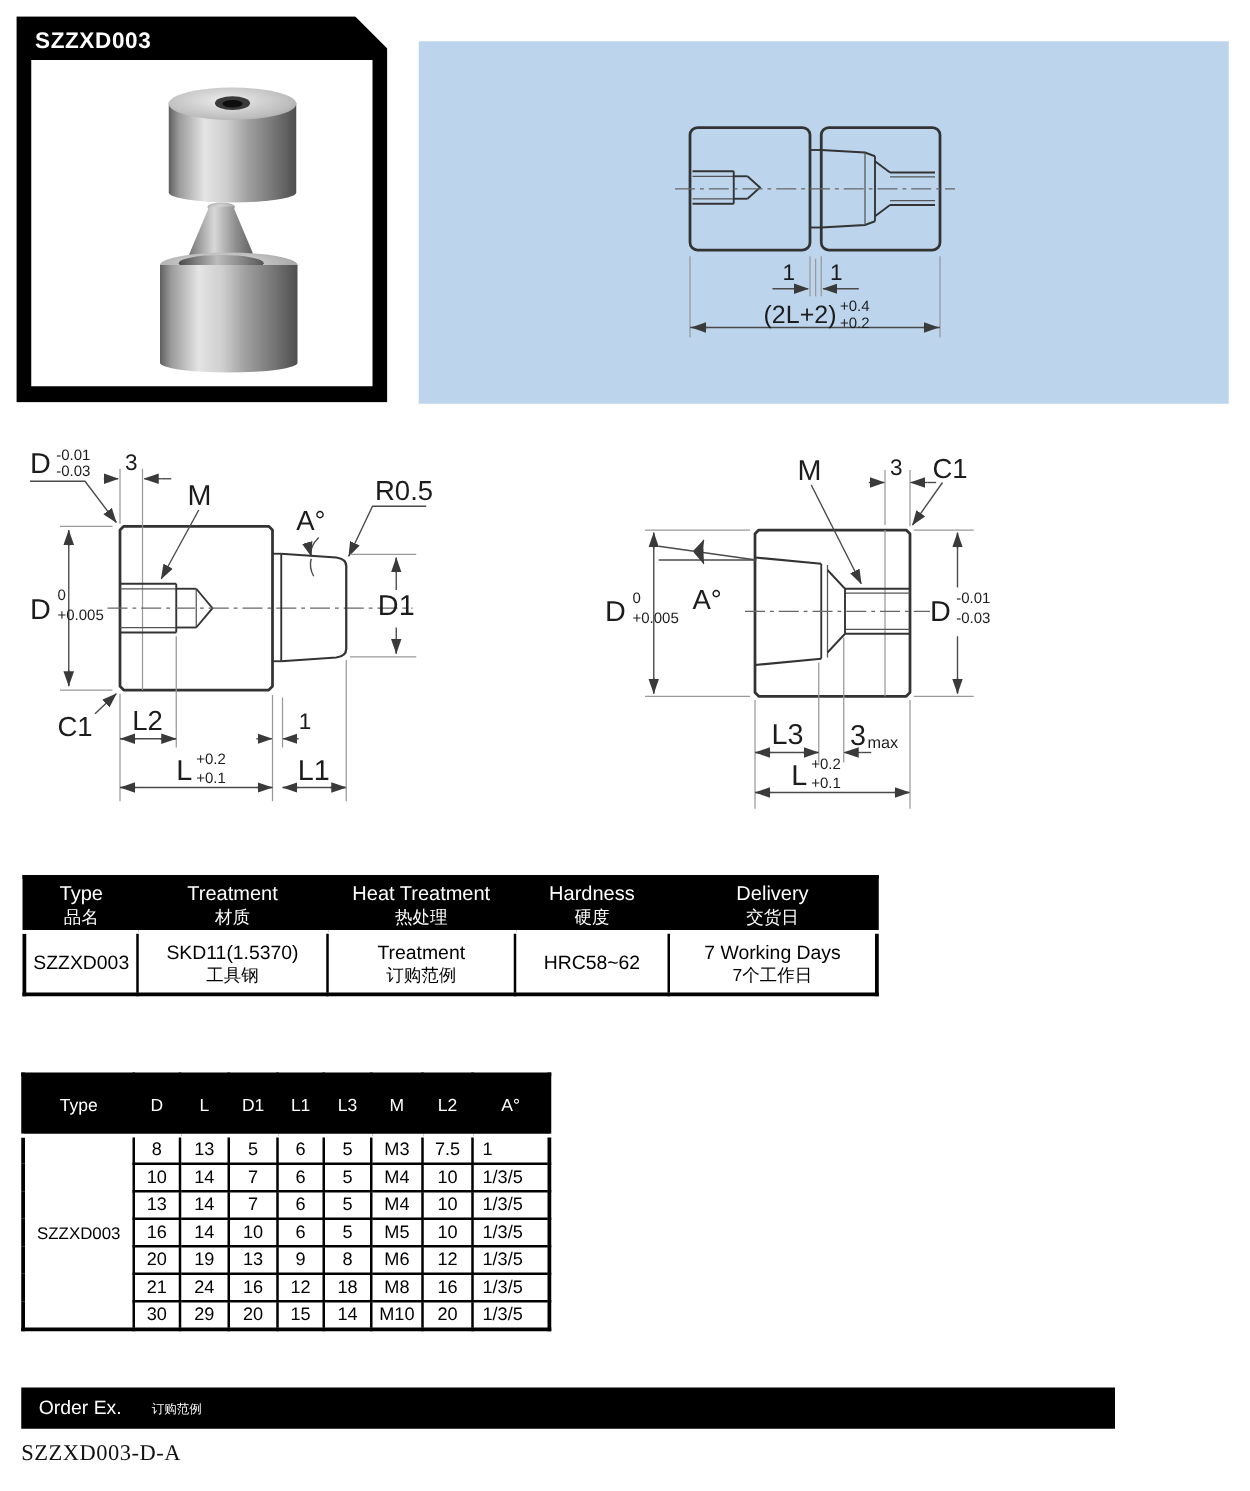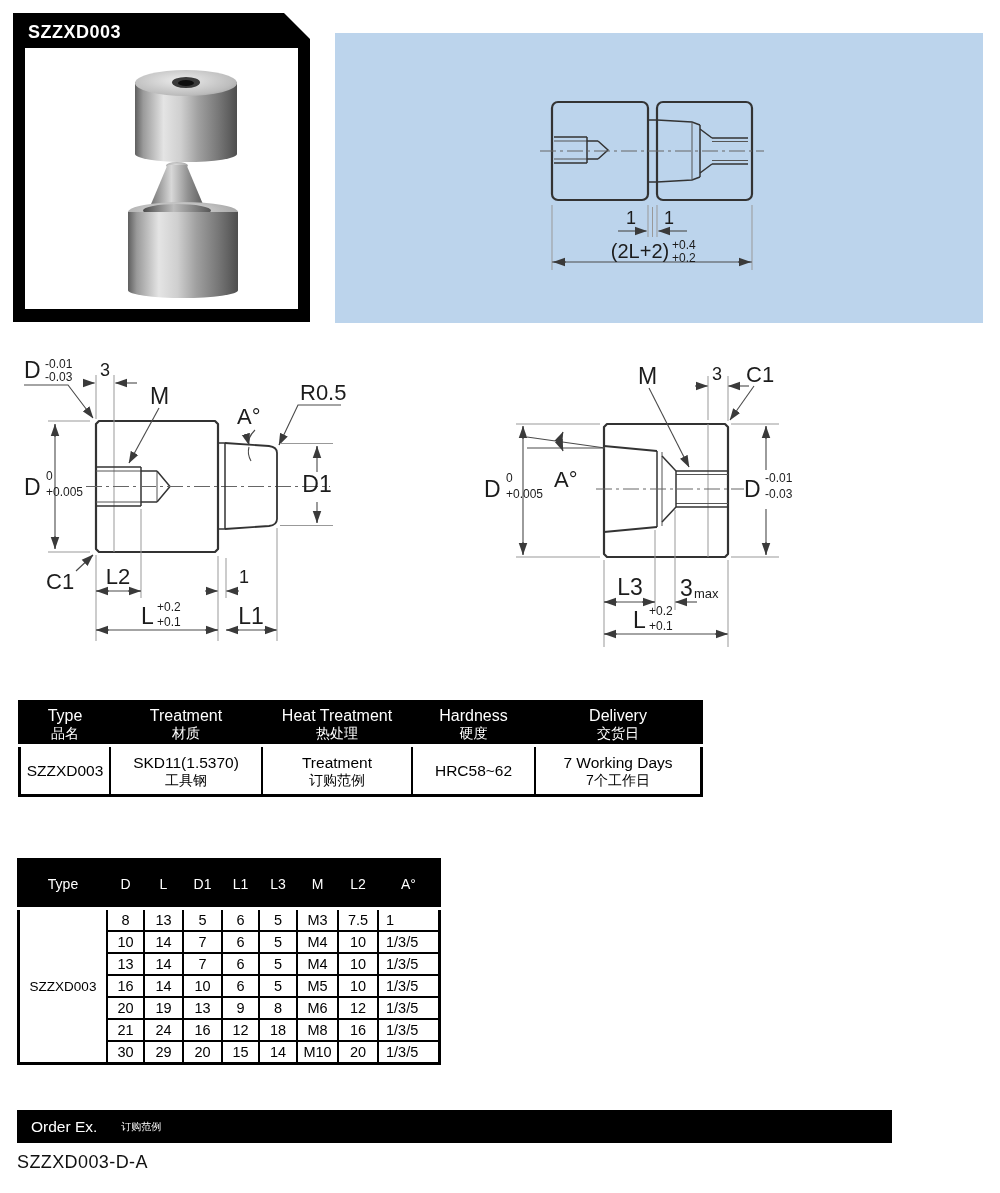--- a/index.html
+++ b/index.html
@@ -68,21 +68,21 @@
   .size-table table{border:3px solid #000;}
   .size-table th{background:#000;color:#fff;font-weight:normal;font-size:14px;border:2px solid #000;border-bottom:3px solid #fff;height:46px;padding:0;}
   .size-table td{border:2px solid #000;height:20px;text-align:center;font-size:14.5px;padding:0 2px;}
   .size-table td.type-cell{font-size:13.5px;}
   .size-table td.acol{text-align:left;padding-left:7px;}
   
   .order-bar{position:absolute;left:17px;top:1110px;width:875px;height:33px;background:#000;color:#fff;
     display:flex;align-items:center;padding-left:14px;box-sizing:border-box;}
   .order-bar .en{font-size:15.5px;}
   .order-bar .zh{font-size:10px;margin-left:24px;font-family:Liberation Serif, serif;}
-  .order-example{position:absolute;left:17px;top:1152px;font-size:18px;color:#111;letter-spacing:.4px;}
+  .order-example{position:absolute;left:17px;top:1152px;font-size:18px;color:#111;letter-spacing:.4px;font-family:Liberation Serif, serif;}
 </style>
 </head>
 <body>
 
 <div class="card">
   <div class="card-title">SZZXD003</div>
   <div class="card-photo">
     <div class="cyl-top-body"></div>
     <div class="cyl-top-face"></div>
     <div class="cyl-hole"></div>

